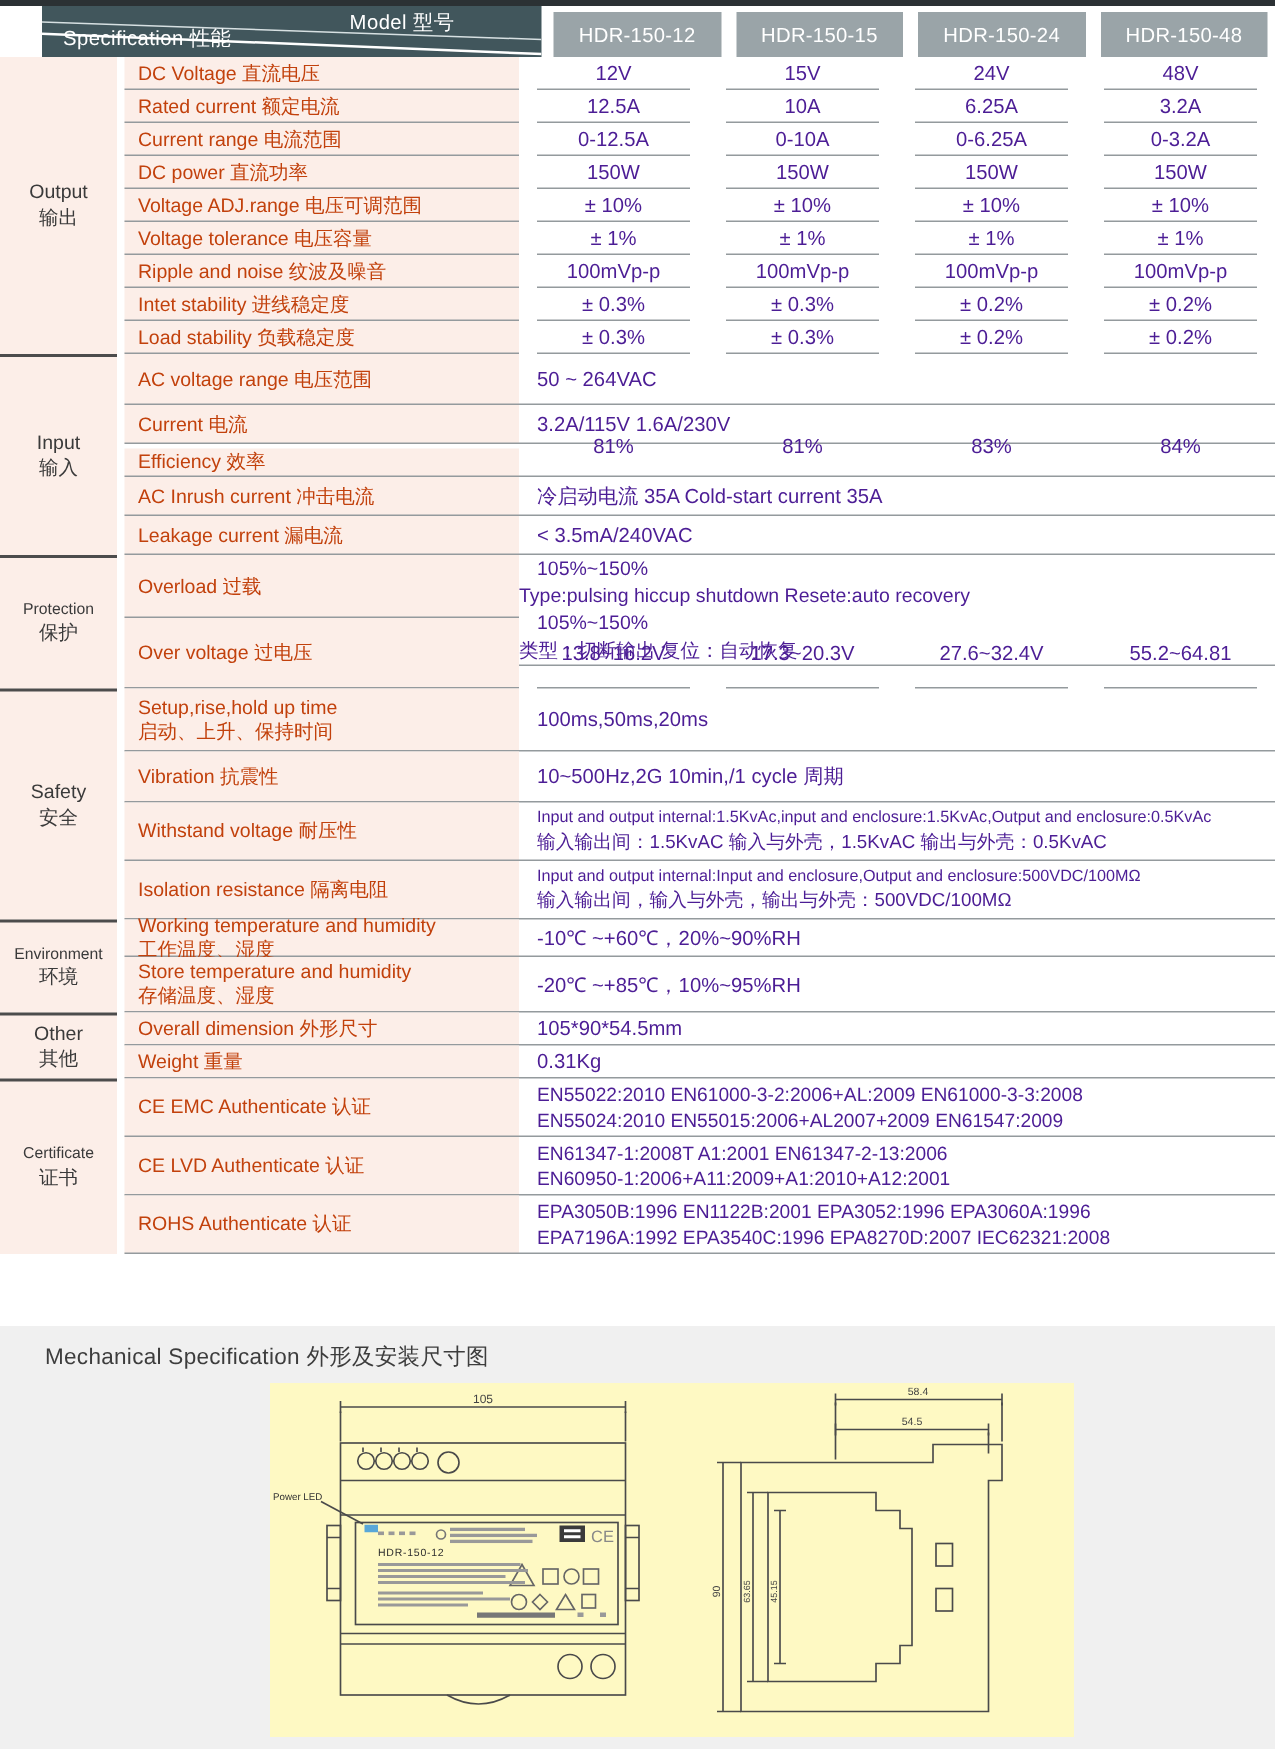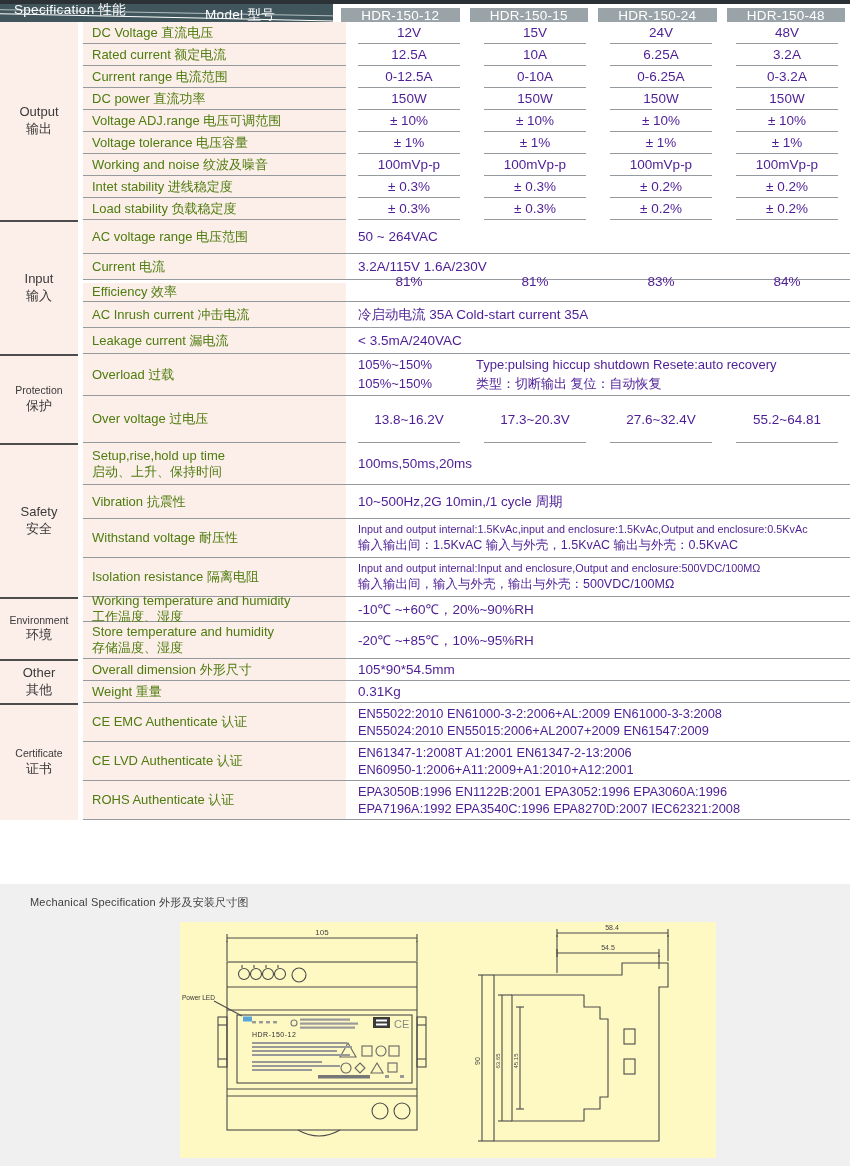--- a/index.html
+++ b/index.html
@@ -1,52 +1,52 @@
 <!DOCTYPE html>
 <html><head>
 <meta charset="utf-8">
 <style>
   html,body{margin:0;padding:0;background:#ffffff;}
   .page{position:relative;width:850px;height:1166px;background:#ffffff;overflow:hidden;
         font-family:"Liberation Sans",sans-serif;color:#333;}
   .topline{position:absolute;top:0;left:0;width:850px;height:4px;background:#2b3134;}
   .spec{position:absolute;top:4px;left:0;width:850px;}
   
-  .hdr{display:flex;height:18px;}
+  .hdr{display:flex;height:34px;padding-left:28px;}
   .hdr-left{position:relative;width:333px;background:#41565c;color:#fff;flex:none;}
   .hdr-left .spec-lab{position:absolute;left:14px;bottom:3px;font-size:13.5px;letter-spacing:.3px;}
   .hdr-left .model-lab{position:absolute;right:58px;top:2px;font-size:13.5px;letter-spacing:.3px;}
   svg.diag{position:absolute;left:0;top:0;width:100%;height:100%;}
   .hdr-cols{flex:1;display:flex;padding-left:3px;}
   .hdr-col{flex:1;margin:4px 5px 0 5px;background:#9aa4a8;color:#fff;font-size:13.5px;
            display:flex;align-items:center;justify-content:center;letter-spacing:.2px;}
   
   .section{display:flex;}
   .cat{width:78px;flex:none;background:#fceee8;border-top:2px solid #4c4c4c;
        display:flex;flex-direction:column;align-items:center;justify-content:center;
        font-size:13px;color:#3a3a3a;line-height:1.3;text-align:center;}
   .spec-body > .section:first-child .cat{border-top:none;}
   .cat .en.sm{font-size:10.5px;}
   .gutter{width:5px;flex:none;background:#fff;}
   .rows{flex:1;display:flex;flex-direction:column;}
   .row{display:flex;}
   .rlabel{width:250px;flex:none;background:#fceee8;border-bottom:1.6px solid #949a9d;
-          padding:1px 4px 1px 9px;font-size:13px;color:#4d7c0f;
+          padding:1px 4px 1px 9px;font-size:13px;color:#c2410c;
           display:flex;flex-direction:column;justify-content:center;line-height:1.2;}
   .rvals{flex:1;display:flex;flex-direction:column;font-size:13.5px;color:#4c1d95;}
   .cols{display:flex;flex:1;}
   .vcell{flex:1;margin:0 12px;border-bottom:1.6px solid #949a9d;
          display:flex;align-items:center;justify-content:center;}
   .spanv{flex:1;display:flex;align-items:center;padding-left:12px;border-bottom:1.6px solid #949a9d;}
   .span2{flex:1;display:flex;flex-direction:column;justify-content:center;padding-left:12px;
          border-bottom:1.6px solid #949a9d;font-size:12.5px;line-height:1.35;}
   .sec-safety .span2 .ln0{font-size:10.8px;}
   .pairs{flex:1;display:flex;flex-direction:column;justify-content:center;
          border-bottom:1.6px solid #949a9d;font-size:13px;line-height:1.4;}
-  .pline{display:flex;}
+  .pline{display:flex;flex-direction:column;}
   .pv{width:118px;flex:none;padding-left:12px;}
   .pt{flex:1;}
   .ovr1{height:21px;flex:none;display:flex;align-items:center;padding-left:12px;
         border-bottom:1.6px solid #949a9d;}
   .ovr2{flex:1;}
   
   .sec-output .row{height:22px;}
   .sec-input .row{height:26px;}
   .sec-input .row:nth-child(1){height:34px;}
   .sec-input .row:nth-child(3){height:22px;align-items:flex-end;}
@@ -57,21 +57,21 @@
   .sec-safety .row:nth-child(1){height:42px;}
   .sec-safety .row:nth-child(2){height:34px;}
   .sec-safety .row:nth-child(3),.sec-safety .row:nth-child(4){height:39px;}
   .sec-environment .row:nth-child(1){height:25px;}
   .sec-environment .row:nth-child(2),.sec-environment .row:nth-child(3){height:37px;}
   .sec-other .row{height:22px;}
   .sec-certificate .row{height:39px;}
   .sec-certificate .span2{font-size:12.8px;}
   
   .mech{position:absolute;left:0;top:884px;width:850px;height:282px;background:#f0f0f0;}
-  .mech-head{position:absolute;left:30px;top:11px;font-size:11px;color:#3d3d3d;letter-spacing:.2px;}
+  .mech-head{position:absolute;left:30px;top:11px;font-size:15px;color:#3d3d3d;letter-spacing:.2px;}
   .mech-panel{position:absolute;left:180px;top:38px;width:536px;height:236px;background:#fef9c3;}
   .mech-panel svg{position:absolute;top:3px;}
   svg text{font-family:"Liberation Sans",sans-serif;}
 </style>
 </head>
 <body>
 
 <div class="page">
   <div class="topline"></div>
 
@@ -160,21 +160,21 @@
               <div class="rvals">
                 <div class="cols">
                   <div class="vcell">± 1%</div>
                   <div class="vcell">± 1%</div>
                   <div class="vcell">± 1%</div>
                   <div class="vcell">± 1%</div>
                 </div>
               </div>
             </div>
             <div class="row">
-              <div class="rlabel">Working and noise 纹波及噪音</div>
+              <div class="rlabel">Ripple and noise 纹波及噪音</div>
               <div class="rvals">
                 <div class="cols">
                   <div class="vcell">100mVp-p</div>
                   <div class="vcell">100mVp-p</div>
                   <div class="vcell">100mVp-p</div>
                   <div class="vcell">100mVp-p</div>
                 </div>
               </div>
             </div>
             <div class="row">

